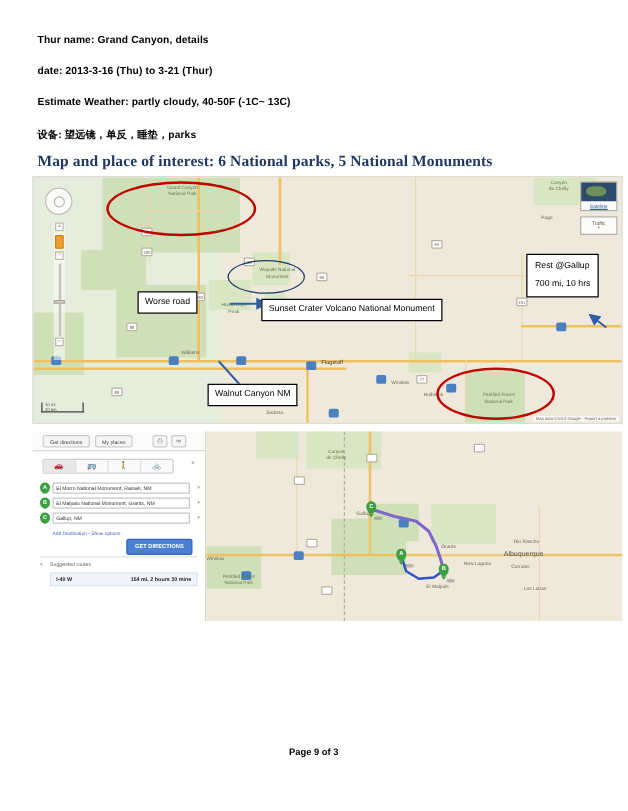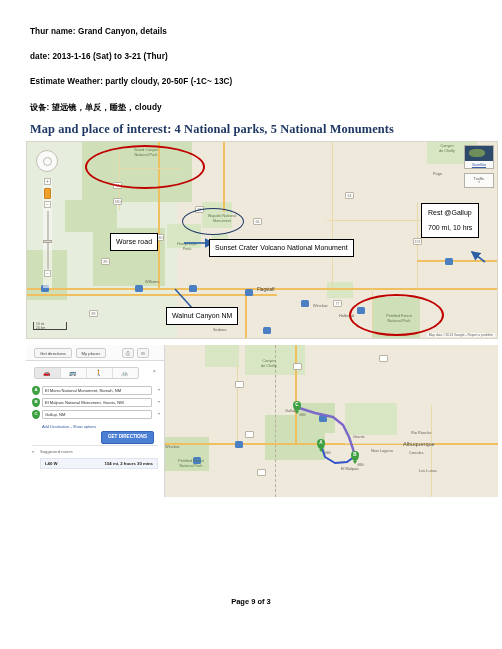--- a/index.html
+++ b/index.html
@@ -600,26 +600,26 @@
     font-weight: bold;
     color: #000;
     font-family: "Liberation Sans", sans-serif;
   }
 </style>
 </head>
 <body>
 
 <div class="doc-header">
   <div class="note-line">Thur name: Grand Canyon, details</div>
-  <div class="note-line">date:  2013-1-16 (Sat) to 3-21 (Thur)</div>
-  <div class="note-line">Estimate Weather: partly cloudy, 20-50F (-1C~ 13C)</div>
-  <div class="note-line">设备: 望远镜，单反，睡垫，cloudy</div>
+  <div class="note-line">date:  2013-3-16 (Thu) to 3-21 (Thur)</div>
+  <div class="note-line">Estimate Weather: partly cloudy, 40-50F (-1C~ 13C)</div>
+  <div class="note-line">设备: 望远镜，单反，睡垫，parks</div>
 </div>
 
-<div class="section-title">Map and place of interest:  4 National parks, 5 National Monuments</div>
+<div class="section-title">Map and place of interest:  6 National parks, 5 National Monuments</div>
 
 <div class="map1">
   <div class="map-canvas">
 
     <div class="landmass" style="left:0;top:0;width:472px;height:198px;"></div>
     <div class="tan" style="left:150px;top:0;width:322px;height:198px;"></div>
 
     <div class="park-green" style="left:55px;top:0;width:110px;height:60px;"></div>
     <div class="park-green" style="left:38px;top:58px;width:52px;height:32px;"></div>
     <div class="park-green" style="left:66px;top:86px;width:72px;height:58px;"></div>

